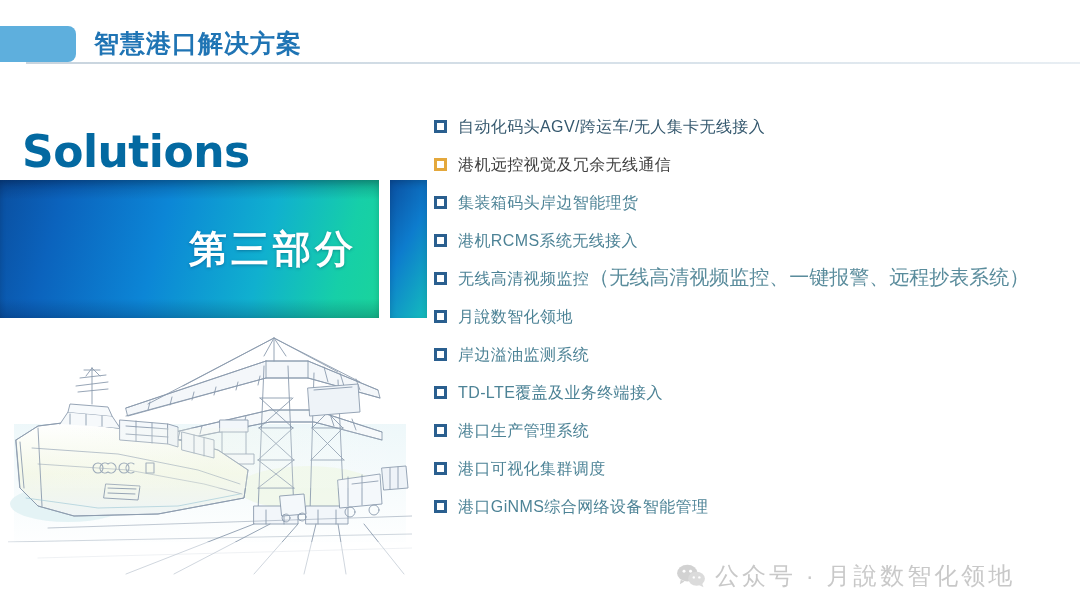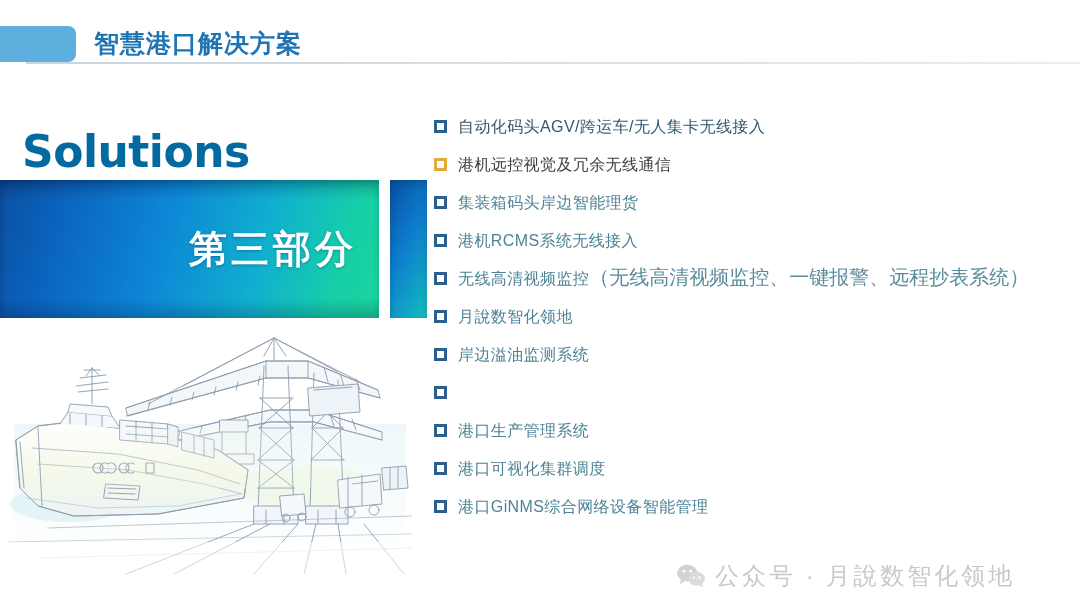--- a/index.html
+++ b/index.html
@@ -361,20 +361,21 @@
     <div class="bullet-item">
       <span class="bullet-box"></span>
       <span class="bullet-label">月說数智化领地</span>
     </div>
     <div class="bullet-item">
       <span class="bullet-box"></span>
       <span class="bullet-label">岸边溢油监测系统</span>
     </div>
     <div class="bullet-item">
       <span class="bullet-box"></span>
+      <span class="bullet-label">TD-LTE覆盖及业务终端接入</span>
     </div>
     <div class="bullet-item">
       <span class="bullet-box"></span>
       <span class="bullet-label">港口生产管理系统</span>
     </div>
     <div class="bullet-item">
       <span class="bullet-box"></span>
       <span class="bullet-label">港口可视化集群调度</span>
     </div>
     <div class="bullet-item">

